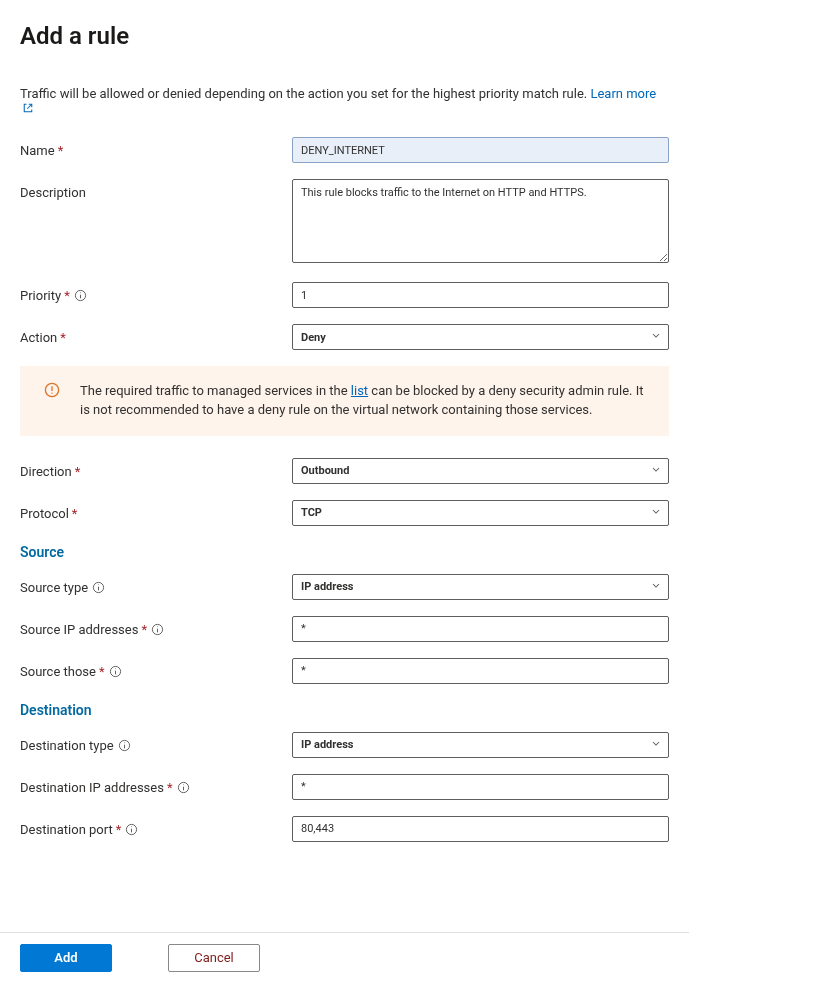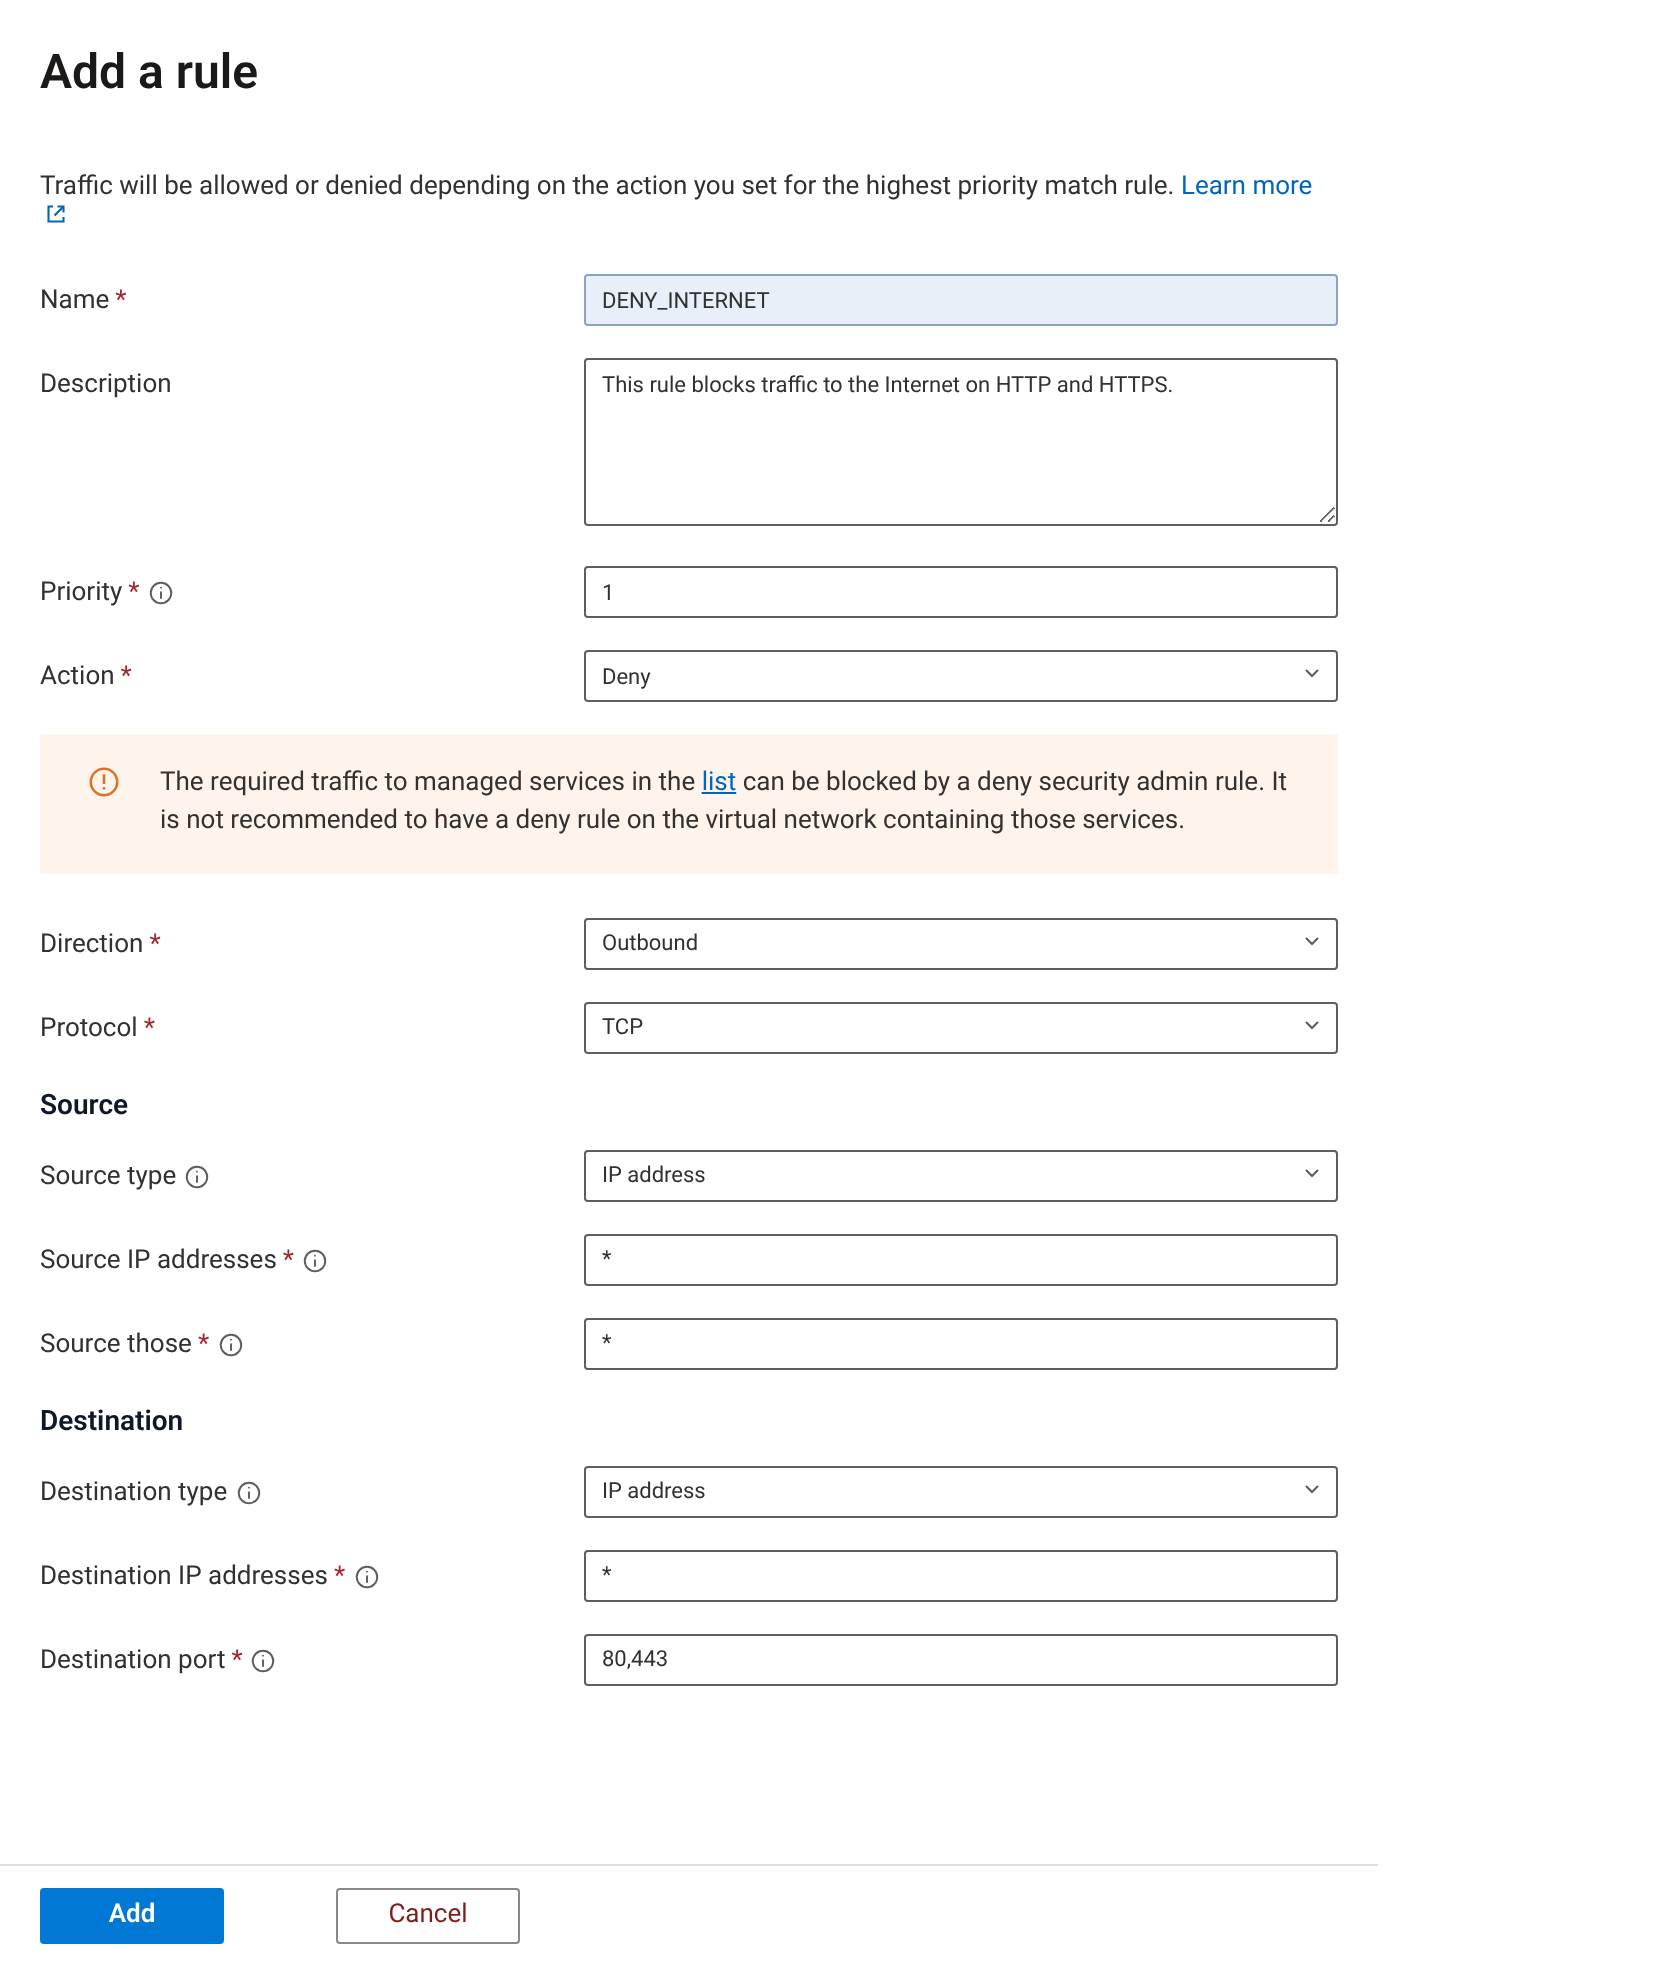--- a/index.html
+++ b/index.html
@@ -80,20 +80,21 @@
     resize: both;
     line-height: 1.35;
   }
   .select {
     height: 26px;
     padding: 0 26px 0 8px;
     position: relative;
     display: flex;
     align-items: center;
     cursor: pointer;
+    font-weight: bold;
   }
   .select .chev {
     position: absolute;
     right: 6px;
     top: 50%;
     transform: translateY(-50%);
     color: #605e5c;
   }
   .select .chev svg { width: 12px; height: 12px; }
 
@@ -112,21 +113,21 @@
     top: 16px;
     color: #d97528;
   }
   .alert .alert-icon svg { width: 16px; height: 16px; }
   .alert a { color: #0067b8; text-decoration: underline; }
 
   .section-heading {
     font-size: 14px;
     font-weight: 600;
     margin: 18px 0 14px 0;
-    color: #0f172a;
+    color: #0369a1;
   }
   .footer {
     position: absolute;
     left: 0; right: 0; bottom: 0;
     height: 50px;
     border-top: 1px solid #e1dfdd;
     display: flex;
     align-items: center;
     padding: 0 20px;
     background: #fff;

